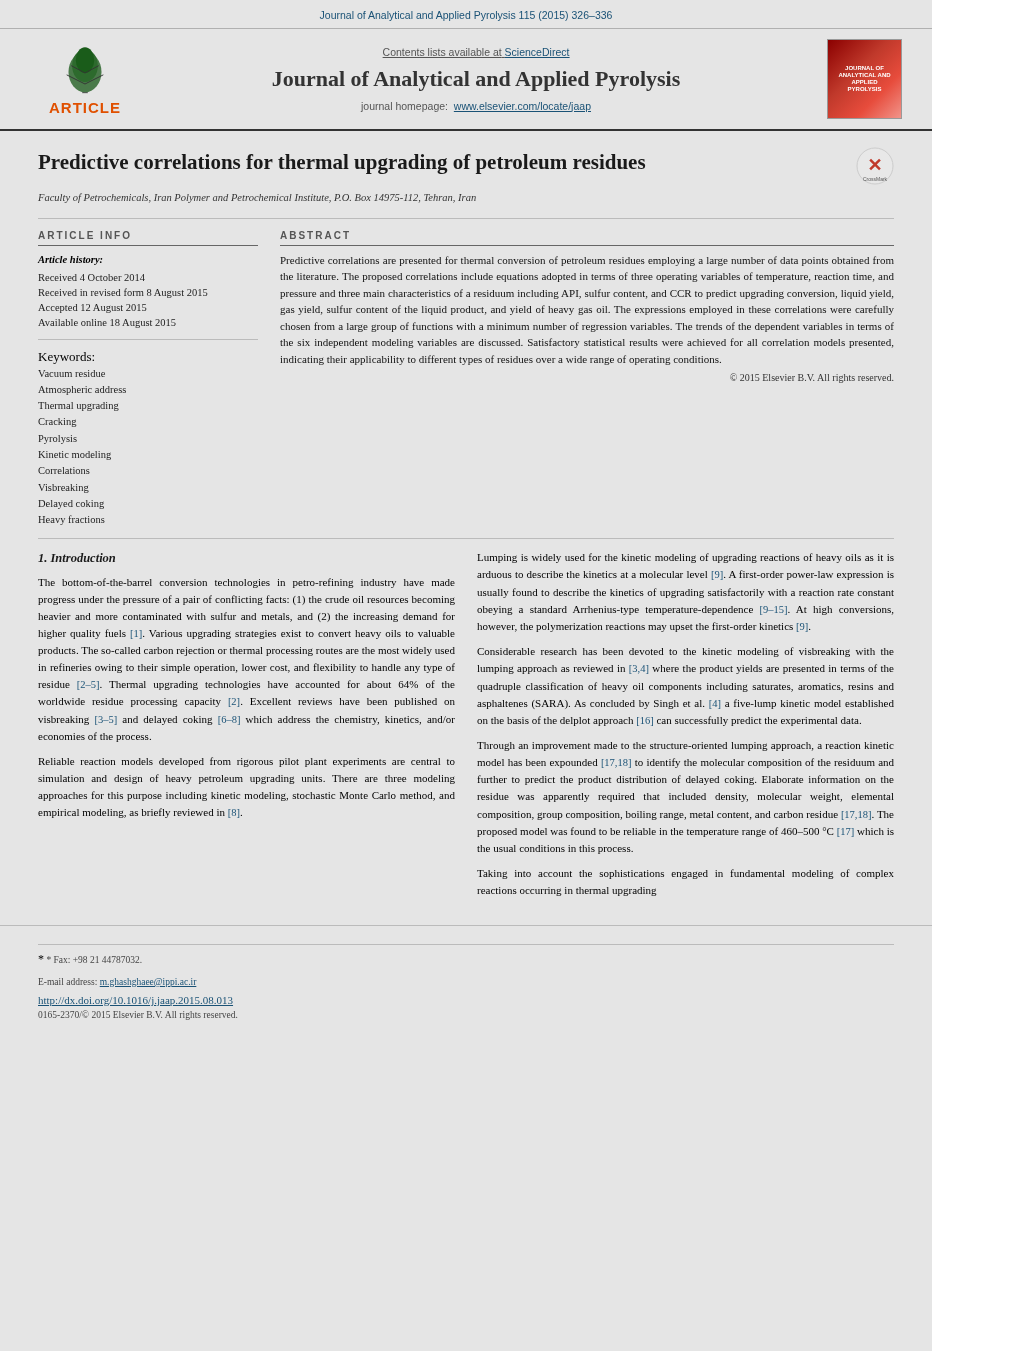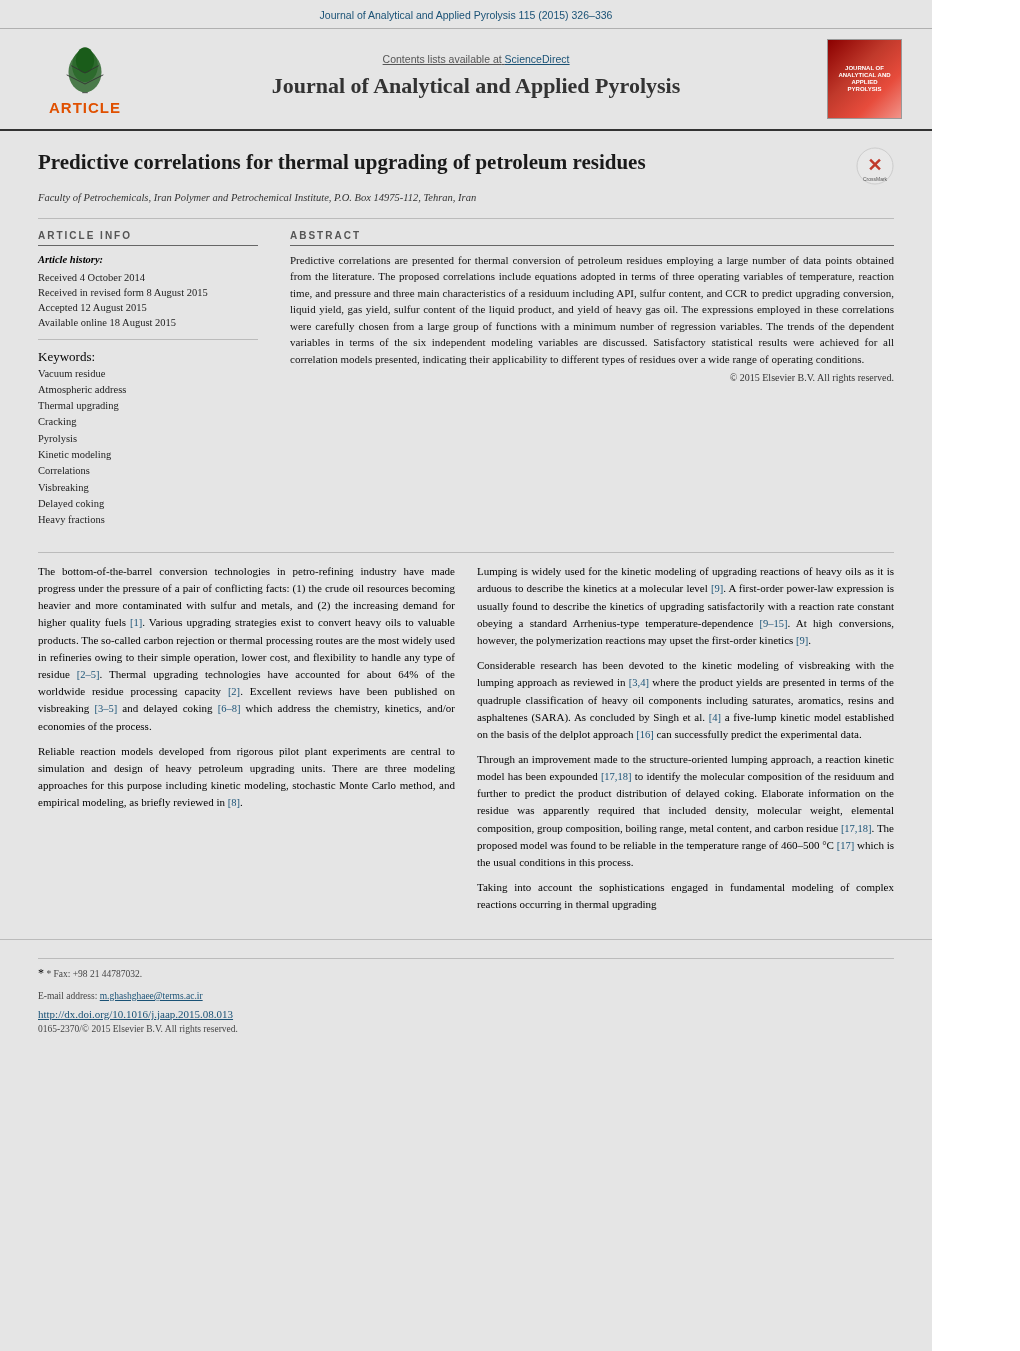--- a/index.html
+++ b/index.html
@@ -135,22 +135,22 @@
     }
     .affiliation {
       font-size: 10.5px;
       font-style: italic;
       color: #333;
       margin-bottom: 12px;
     }
     
     .two-col {
       display: flex;
-      gap: 32px;
-      margin-bottom: 24px;
+      gap: 22px;
+      margin-bottom: 10px;
     }
     .col-left {
       width: 220px;
       flex-shrink: 0;
     }
     .col-right {
       flex: 1;
     }
     .section-label {
       font-size: 10px;
@@ -283,20 +283,24 @@
       </svg>
       <div class="elsevier-text">ARTICLE</div>
     </div>
 
     <div class="journal-title-block">
       <div class="contents-line">
         <span>Contents lists available at</span>
         <span style="color:#1a5276;text-decoration:underline;">ScienceDirect</span>
       </div>
       <div class="journal-title-main">Journal of Analytical and Applied Pyrolysis</div>
+      <div class="journal-homepage">
+        <span>journal homepage:</span>
+        &nbsp;<span style="color:#1a5276;text-decoration:underline;">www.elsevier.com/locate/jaap</span>
+      </div>
     </div>
 
     <div class="journal-logo-right">
       <div class="journal-logo-box">
         <div class="logo-text">JOURNAL OF<br>ANALYTICAL AND<br>APPLIED<br>PYROLYSIS</div>
       </div>
     </div>
   </div>
 
   <div class="main-content">
@@ -353,20 +357,21 @@
         <div class="copyright-line">© 2015 Elsevier B.V. All rights reserved.</div>
       </div>
 
     </div>
 
     <hr class="divider">
 
     <div class="body-two-col">
 
       <div class="body-col">
+        <div class="section-heading">1.  Introduction</div>
         <p>The bottom-of-the-barrel conversion technologies in petro-refining industry have made progress under the pressure of a pair of conflicting facts: (1) the crude oil resources becoming heavier and more contaminated with sulfur and metals, and (2) the increasing demand for higher quality fuels <span class="ref">[1]</span>. Various upgrading strategies exist to convert heavy oils to valuable products. The so-called carbon rejection or thermal processing routes are the most widely used in refineries owing to their simple operation, lower cost, and flexibility to handle any type of residue <span class="ref">[2–5]</span>. Thermal upgrading technologies have accounted for about 64% of the worldwide residue processing capacity <span class="ref">[2]</span>. Excellent reviews have been published on visbreaking <span class="ref">[3–5]</span> and delayed coking <span class="ref">[6–8]</span> which address the chemistry, kinetics, and/or economies of the process.</p>
         <p>Reliable reaction models developed from rigorous pilot plant experiments are central to simulation and design of heavy petroleum upgrading units. There are three modeling approaches for this purpose including kinetic modeling, stochastic Monte Carlo method, and empirical modeling, as briefly reviewed in <span class="ref">[8]</span>.</p>
       </div>
 
       <div class="body-col">
         <p>Lumping is widely used for the kinetic modeling of upgrading reactions of heavy oils as it is arduous to describe the kinetics at a molecular level <span class="ref">[9]</span>. A first-order power-law expression is usually found to describe the kinetics of upgrading satisfactorily with a reaction rate constant obeying a standard Arrhenius-type temperature-dependence <span class="ref">[9–15]</span>. At high conversions, however, the polymerization reactions may upset the first-order kinetics <span class="ref">[9]</span>.</p>
         <p>Considerable research has been devoted to the kinetic modeling of visbreaking with the lumping approach as reviewed in <span class="ref">[3,4]</span> where the product yields are presented in terms of the quadruple classification of heavy oil components including saturates, aromatics, resins and asphaltenes (SARA). As concluded by Singh et al. <span class="ref">[4]</span> a five-lump kinetic model established on the basis of the delplot approach <span class="ref">[16]</span> can successfully predict the experimental data.</p>
         <p>Through an improvement made to the structure-oriented lumping approach, a reaction kinetic model has been expounded <span class="ref">[17,18]</span> to identify the molecular composition of the residuum and further to predict the product distribution of delayed coking. Elaborate information on the residue was apparently required that included density, molecular weight, elemental composition, group composition, boiling range, metal content, and carbon residue <span class="ref">[17,18]</span>. The proposed model was found to be reliable in the temperature range of 460–500 °C <span class="ref">[17]</span> which is the usual conditions in this process.</p>
         <p>Taking into account the sophistications engaged in fundamental modeling of complex reactions occurring in thermal upgrading</p>
       </div>
@@ -375,21 +380,21 @@
   </div>
 
   <div class="footer">
     <hr class="divider" style="margin-bottom:6px;">
     <div class="fax-line">
       <span class="star">*</span>
       <span>* Fax: +98 21 44787032.</span>
     </div>
     <div style="font-size:9.5px;">
       <span>E-mail address:</span>
-      <span style="color:#1a5276;text-decoration:underline;">m.ghashghaee@terms.ac.ir</span>
+      <span style="color:#1a5276;text-decoration:underline;">m.ghashghaee@ippi.ac.ir</span>
     </div>
     <div class="doi-line" style="margin-top:4px;">
       <span>http://dx.doi.org/10.1016/j.jaap.2015.08.013</span>
     </div>
     <div class="issn-line">0165-2370/© 2015 Elsevier B.V. All rights reserved.</div>
   </div>
 
 </div>
 
 </body></html>

